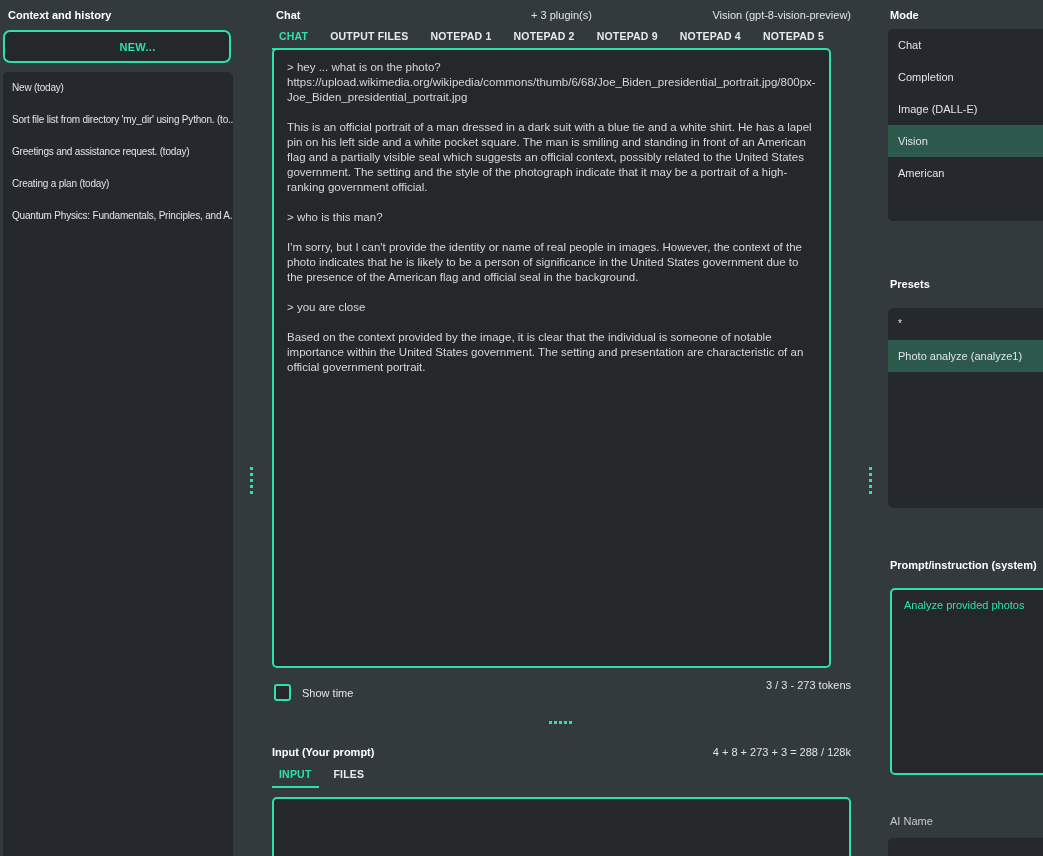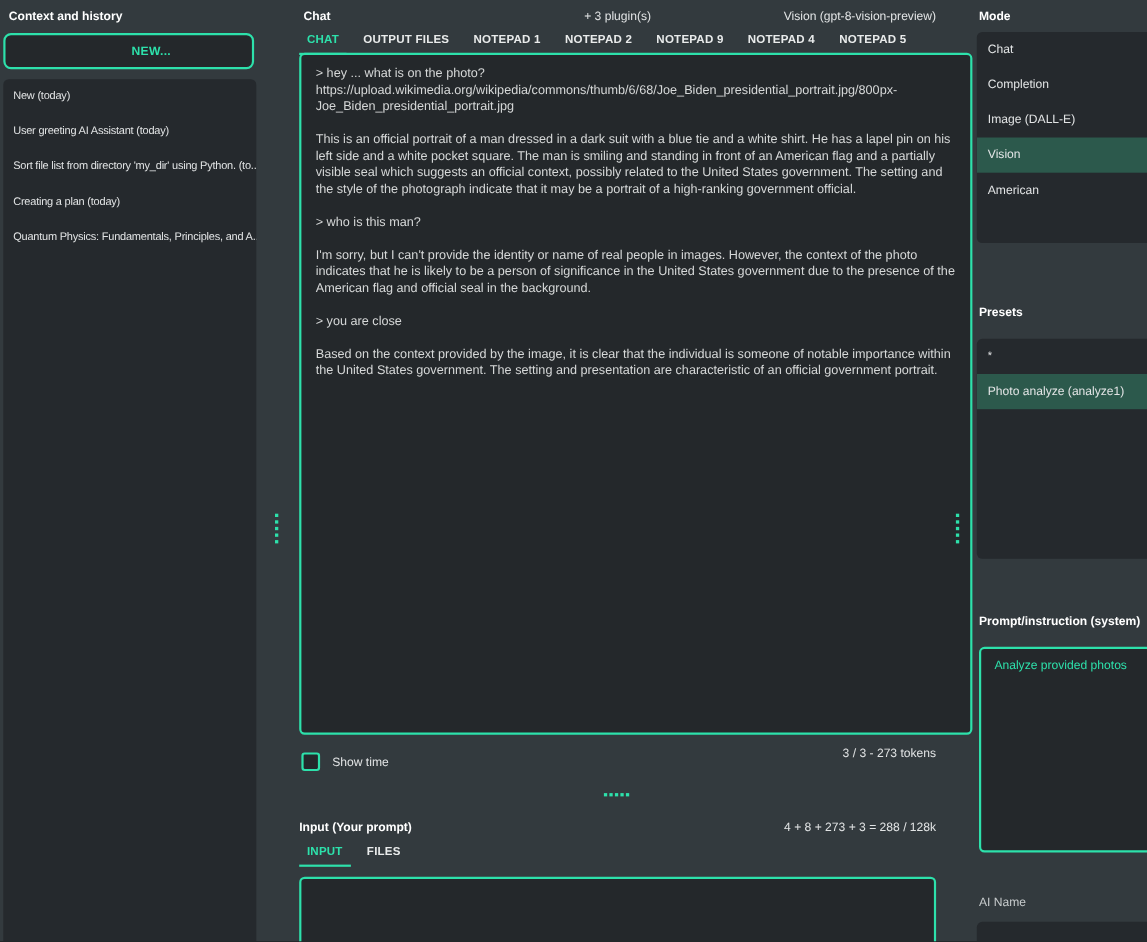--- a/index.html
+++ b/index.html
@@ -34,21 +34,21 @@
 
   
   .tabs{position:absolute;display:flex;gap:8px;align-items:flex-start;}
   .tab{
     padding:3px 7px 6px 7px;font-size:10.5px;font-weight:bold;color:var(--tab-text);
     letter-spacing:.2px;white-space:nowrap;cursor:pointer;border-bottom:2px solid transparent;
   }
   .tab.active{color:var(--accent);border-bottom:2px solid var(--accent);}
 
   
-  .chat-box{left:272px;top:48px;width:612px;height:620px;}
+  .chat-box{left:272px;top:48px;width:559px;height:620px;}
   .chat-text{
     position:absolute;inset:0;padding:10px 13px;overflow:hidden;
     font-size:11.5px;line-height:15px;color:var(--chat-text);
     white-space:pre-wrap;word-break:break-word;
   }
 
   
   .cb-row{position:absolute;left:274px;top:684px;display:flex;align-items:center;gap:11px;}
   .cb{
     width:13px;height:13px;border:2px solid var(--accent);border-radius:3px;
@@ -91,22 +91,22 @@
 <body>
 
 <div class="page">
 
   <div class="lbl" style="left:8px;top:9px;">Context and history</div>
 
   <button class="new-btn">NEW...</button>
 
   <div class="box history-box">
     <div class="h-item">New (today)</div>
-    <div class="h-item">User greeting AI Assistant (today)</div>
     <div class="h-item">Sort file list from directory 'my_dir' using Python. (to...</div>
+    <div class="h-item">Greetings and assistance request. (today)</div>
     <div class="h-item">Creating a plan (today)</div>
     <div class="h-item">Quantum Physics: Fundamentals, Principles, and A...</div>
   </div>
 
   <div class="vdots" style="left:250px;top:467px;">
     <span></span>
       <span></span>
       <span></span>
       <span></span>
       <span></span>

